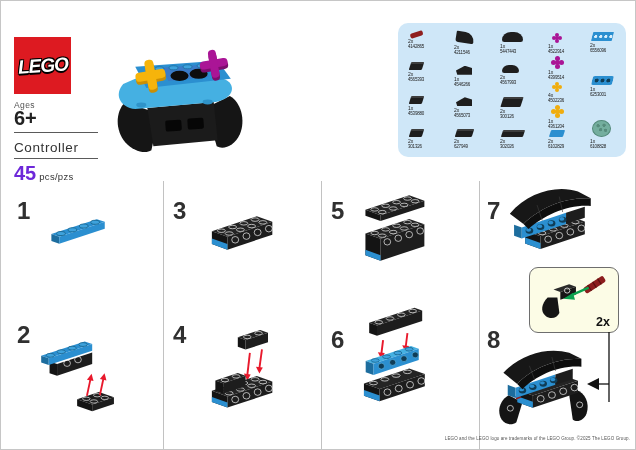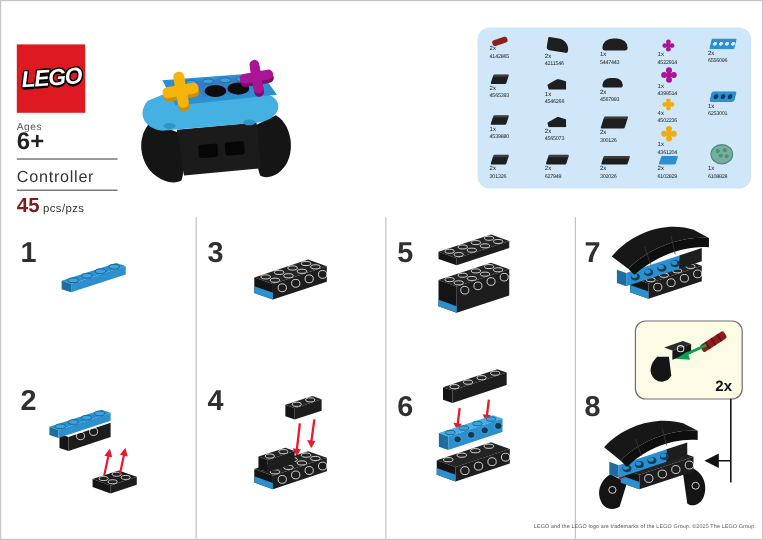--- a/index.html
+++ b/index.html
@@ -11,21 +11,21 @@
              display:flex;align-items:center;justify-content:center;}
   .lego-logo span{color:#fff;font-weight:700;font-style:italic;font-size:19px;letter-spacing:-1px;
              transform:rotate(-4deg);
              text-shadow:-1px -1px 0 #000,1px -1px 0 #000,-1px 1px 0 #000,1px 1px 0 #000,0 2px 0 #000;}
   .ages-label{position:absolute;left:13px;top:99px;font-size:8.5px;color:#555;letter-spacing:.4px;}
   .ages-value{position:absolute;left:13px;top:106px;font-size:20px;font-weight:700;color:#222;}
   .rule{position:absolute;left:13px;width:84px;border-top:1.6px solid #5a5a5a;}
   .r1{top:131px;} .r2{top:157px;}
   .model-name{position:absolute;left:13px;top:139px;font-size:13.5px;color:#333;letter-spacing:.6px;}
   .count-line{position:absolute;left:13px;top:161px;}
-  .count-line b{font-size:17px;font-weight:700;color:#7f1d1d;text-align:right;}
+  .count-line b{font-size:20px;font-weight:700;color:#6d28d9;text-align:right;}
   .count-line i{font-style:normal;font-size:9.5px;color:#333;margin-left:3px;letter-spacing:.3px;}
 
   .hero{position:absolute;left:88px;top:36px;width:176px;height:130px;}
 
   
   .parts-box{position:absolute;left:397px;top:22px;width:228px;height:134px;background:#cfe7f8;
              border-radius:10px;}
   .pcol{position:absolute;top:9px;height:117px;display:flex;flex-direction:column;
         justify-content:space-between;align-items:flex-start;}
   .pc0{left:10px;width:42px;} .pc1{left:56px;width:42px;} .pc2{left:102px;width:42px;}

